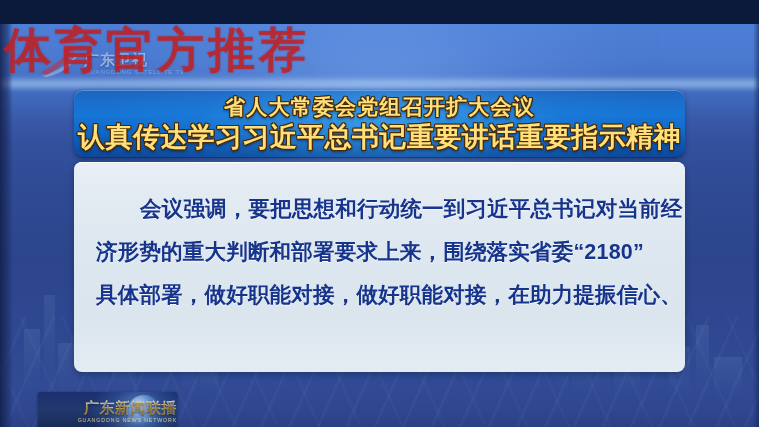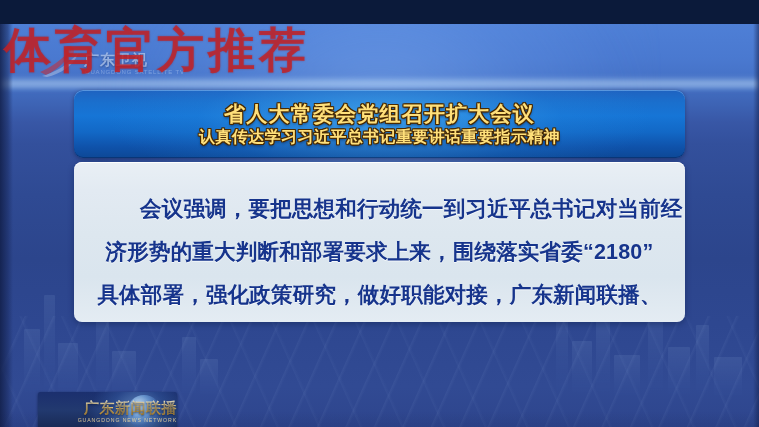--- a/index.html
+++ b/index.html
@@ -225,45 +225,44 @@
       1px 1px 0 #4a2a00, -1px 1px 0 #4a2a00,
       1px -1px 0 #4a2a00, -1px -1px 0 #4a2a00,
       0 2px 3px rgba(10,25,60,0.75);
   }
   .headline-line.l1 {
     font-size: 21px;
     letter-spacing: 1.2px;
     line-height: 1.25;
   }
   .headline-line.l2 {
-    font-size: 16px;
+    font-size: 27px;
     letter-spacing: 0.4px;
     line-height: 1.22;
   }
 
   
   .body-panel {
     position: absolute;
     left: 74px;
     top: 138px;
     width: 611px;
-    height: 160px;
+    height: 210px;
     border-radius: 8px;
     background: linear-gradient(180deg,
       #e9eff5 0%,
       #e2eaf2 18%,
       #dde7ef 45%,
       #dae5ee 72%,
       #e4ecf3 100%);
     box-shadow:
       inset 0 1px 0 rgba(255,255,255,0.9),
       0 2px 6px rgba(10,26,66,0.40);
     padding: 26px 22px 0 22px;
     box-sizing: border-box;
-    text-align: center;
   }
   .body-line {
     color: #16348c;
     font-size: 21.5px;
     font-weight: 700;
     letter-spacing: 0.2px;
     line-height: 43px;
     white-space: nowrap;
     text-shadow: 0 1px 0 rgba(255,255,255,0.65);
   }
@@ -375,21 +374,21 @@
   <div class="ad-watermark">体育官方推荐</div>
 
   <div class="headline-banner">
     <div class="headline-line l1">省人大常委会党组召开扩大会议</div>
     <div class="headline-line l2">认真传达学习习近平总书记重要讲话重要指示精神</div>
   </div>
 
   <div class="body-panel">
     <div class="body-line indent">会议强调，要把思想和行动统一到习近平总书记对当前经</div>
     <div class="body-line">济形势的重大判断和部署要求上来，围绕落实省委“2180”</div>
-    <div class="body-line">具体部署，强化政策研究，做好职能对接，广东新闻联播、</div>
+    <div class="body-line">具体部署，做好职能对接，做好职能对接，在助力提振信心、</div>
   </div>
 
   <div class="prog-logo">
     <div class="prog-globe"></div>
     <div class="prog-name">广东新闻联播</div>
     <div class="prog-sub">GUANGDONG NEWS NETWORK</div>
   </div>
 
 </div>
 

